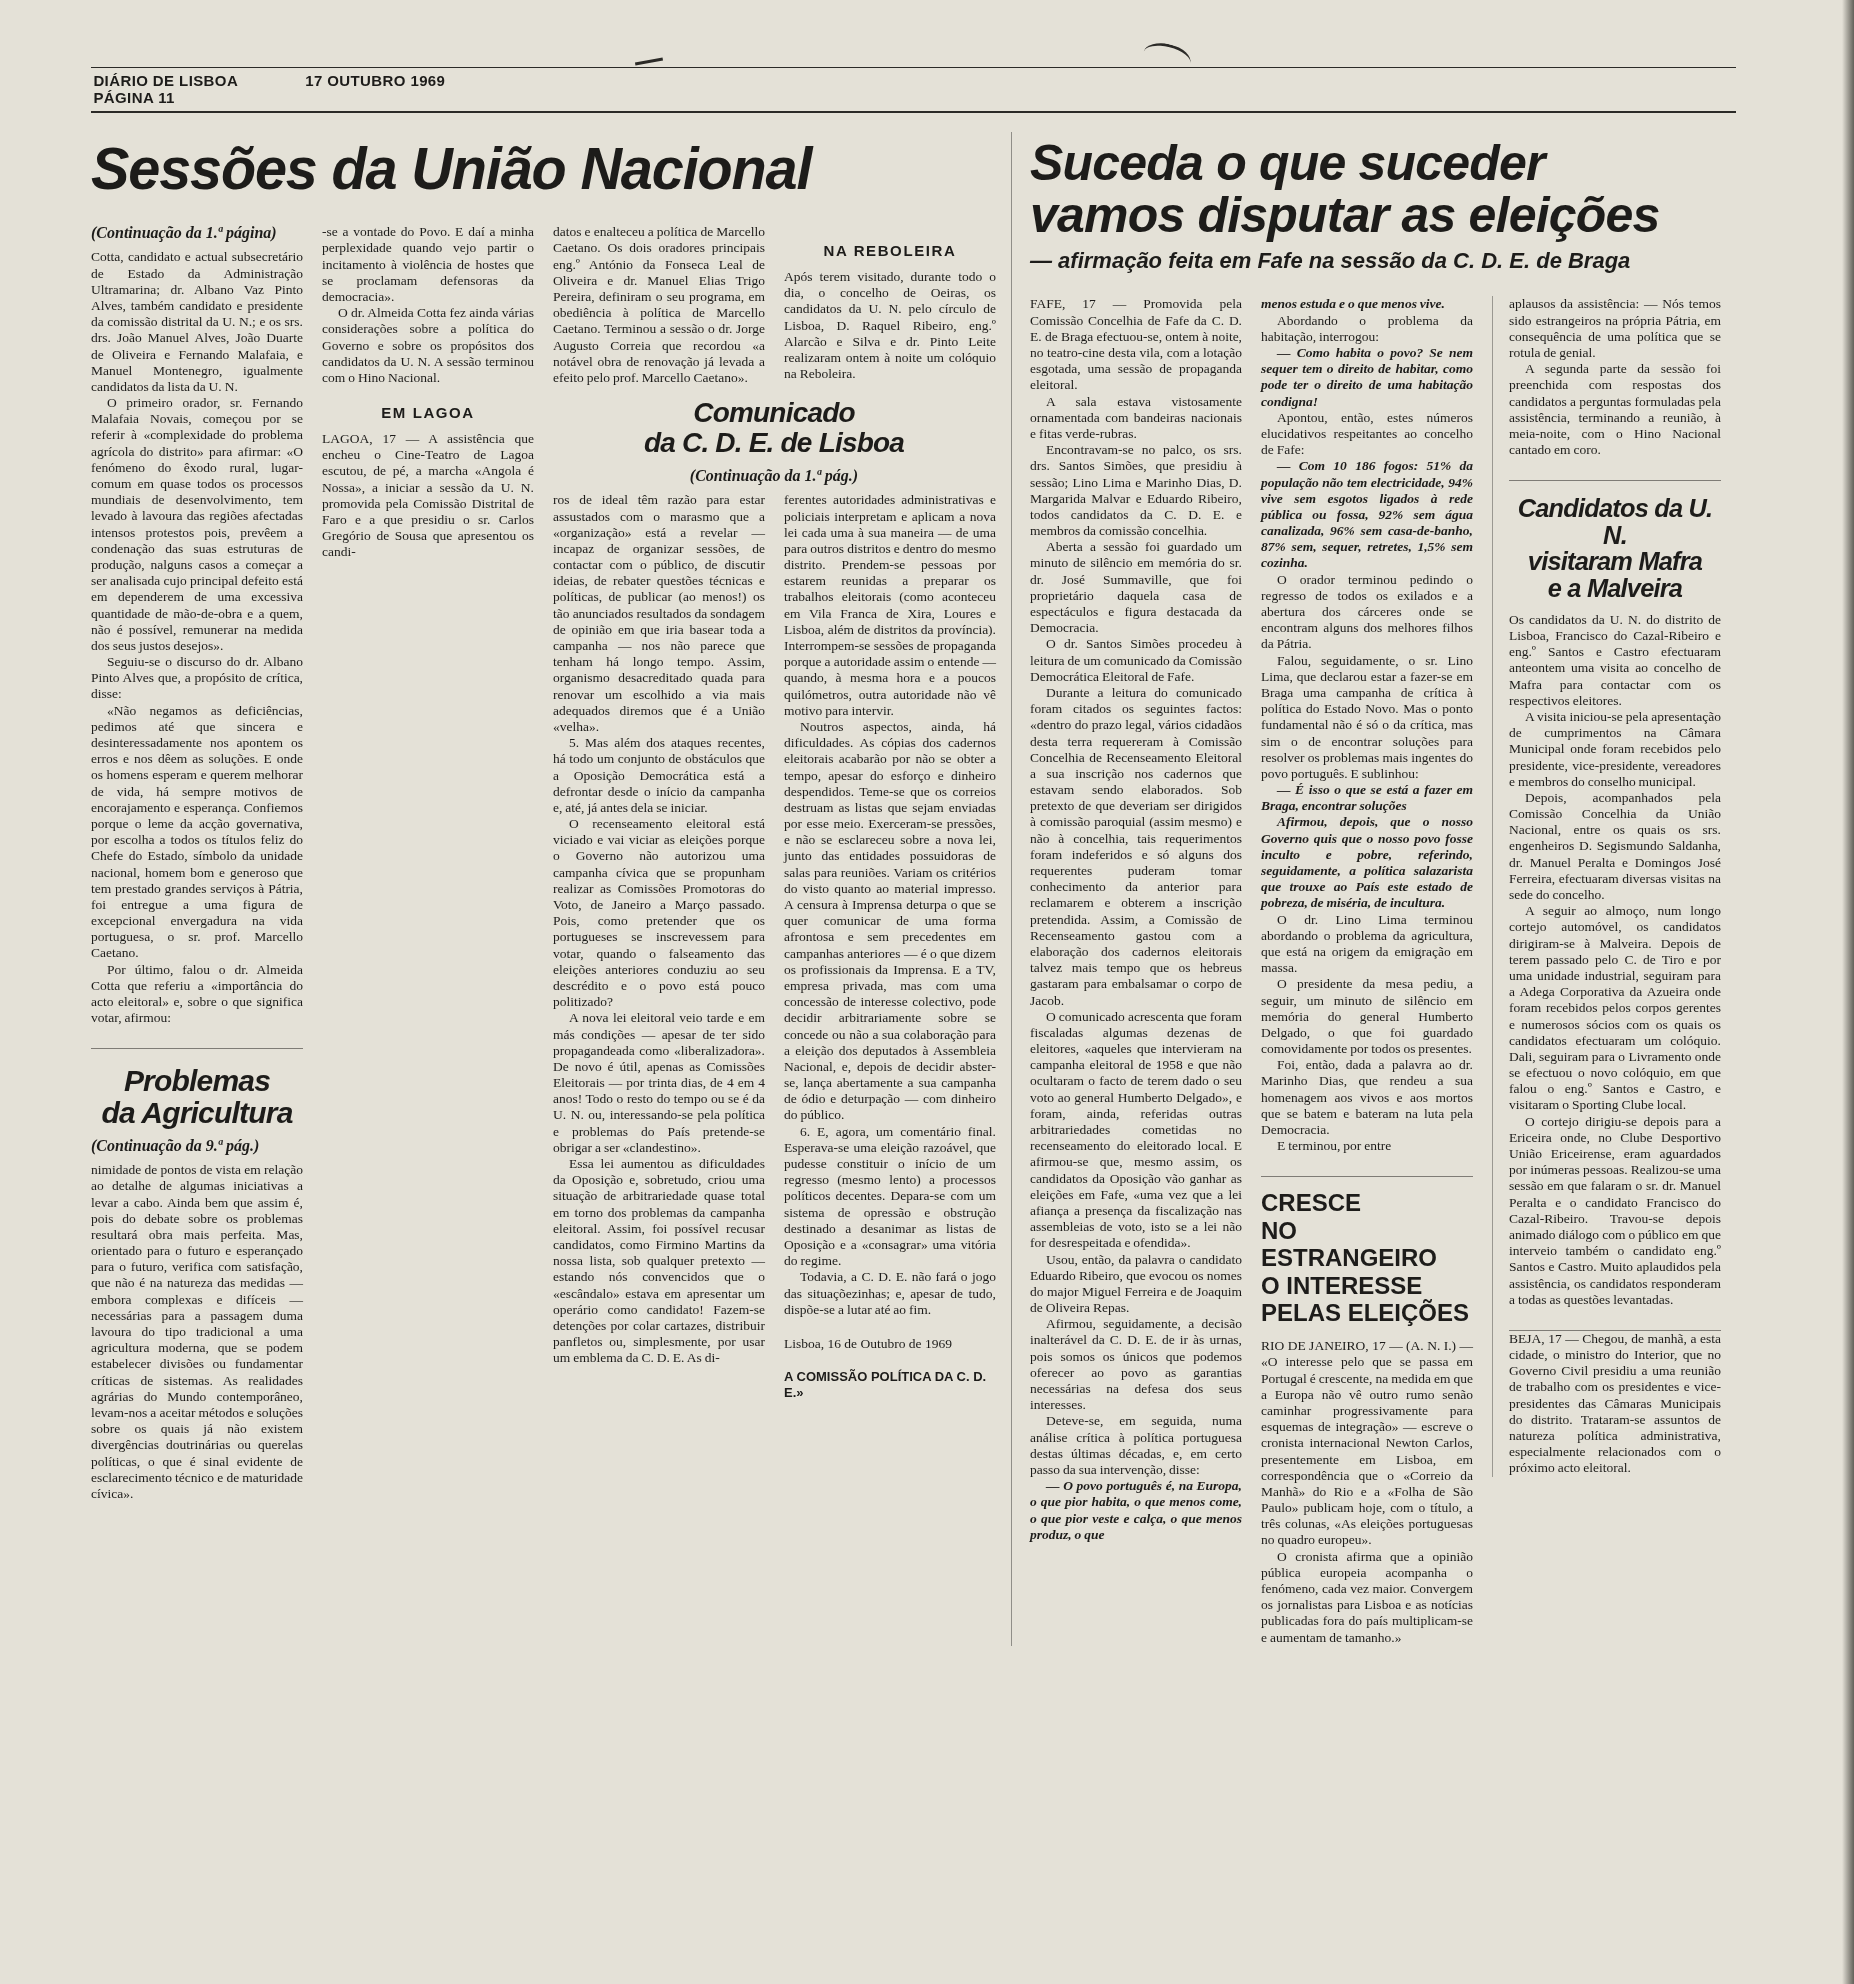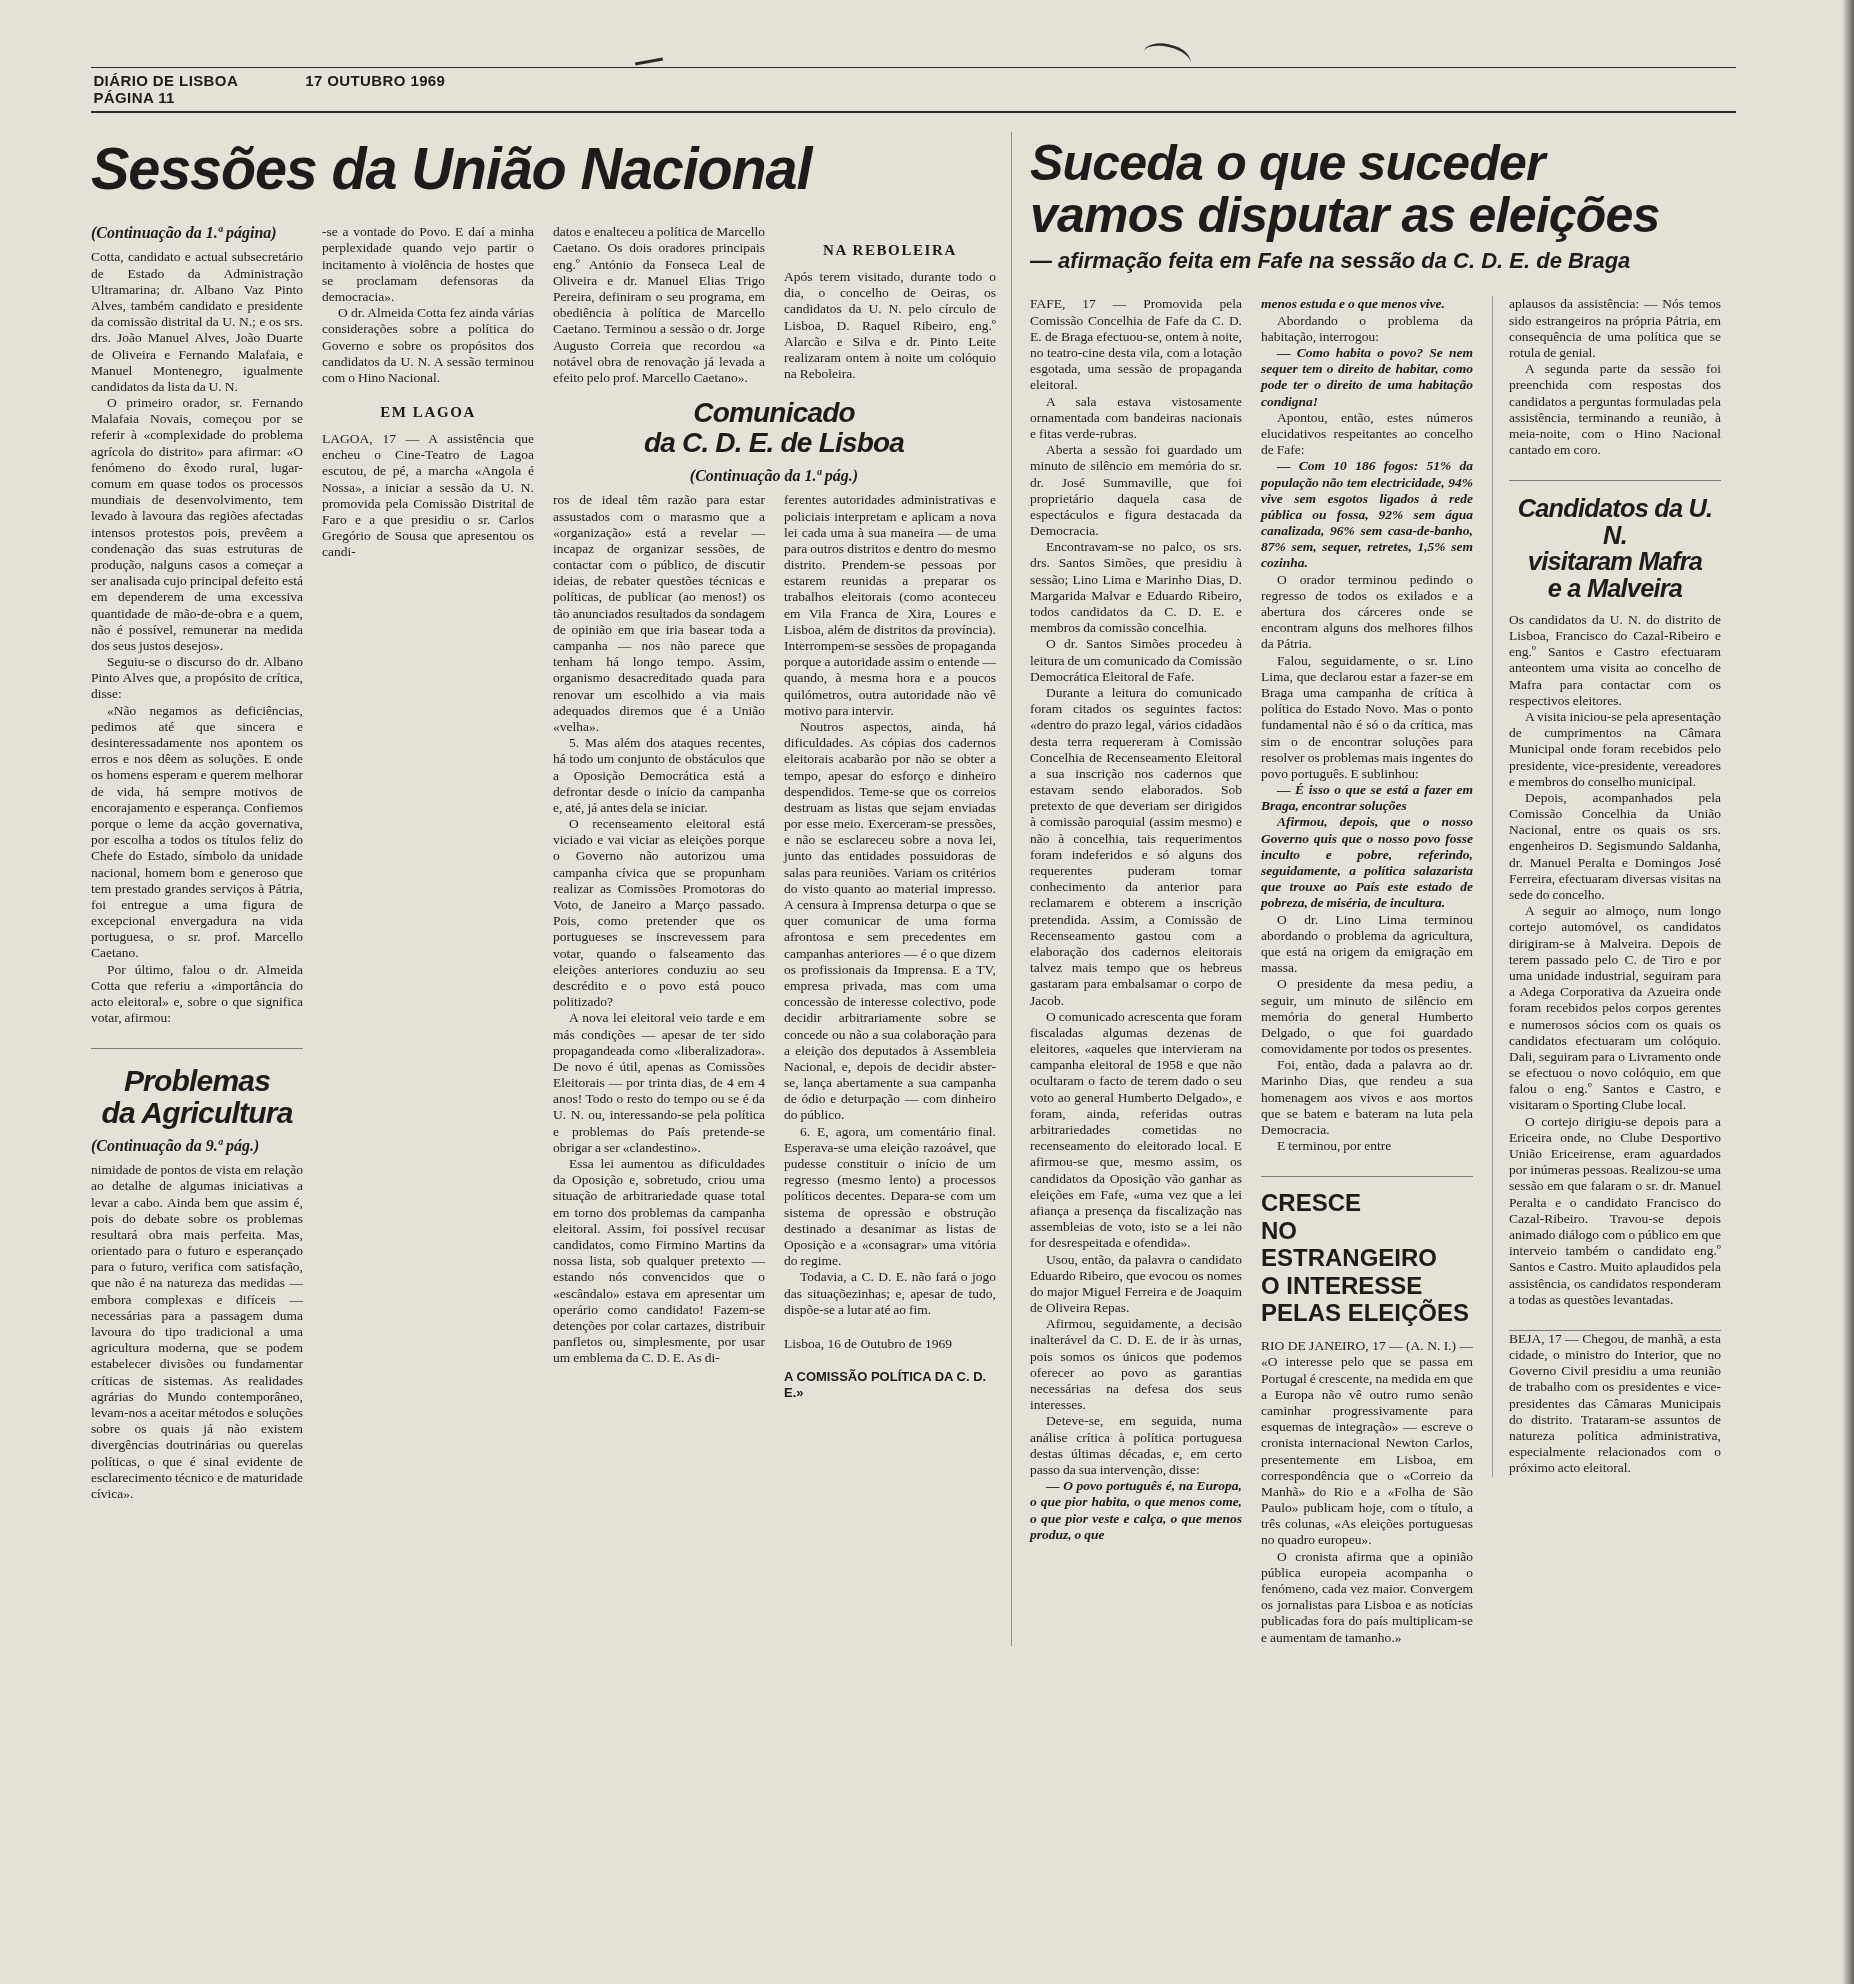--- a/index.html
+++ b/index.html
@@ -86,21 +86,21 @@
     hyphens:auto;-webkit-hyphens:auto;word-spacing:-0.4px;
     text-indent:16px;
   }
   .seg .para:first-child{text-indent:0;}
   .para.em{font-style:italic;font-weight:bold;}
   .cont-note{
     font-size:16px;font-style:italic;font-weight:bold;margin:0 0 7.1px 0;
   }
   .cont-center{text-align:center;}
   .subhead{
-    font-family:Liberation Serif, serif;font-weight:bold;
+    font-family:Liberation Sans, sans-serif;font-weight:bold;
     font-size:15px;letter-spacing:1.6px;text-align:center;margin:17.5px 0 10.3px 0;
   }
   .sig{margin-top:18px;font-size:13.5px;line-height:1.25;}
   .sig-org{margin-top:16px;font-family:"Liberation Sans", sans-serif;font-size:13px;font-weight:bold;}
   .tophalf{margin-bottom:3.2px;}
 </style>
 </head>
 <body>
 
 <div class="page">
@@ -211,22 +211,22 @@
             <span class="hl-line">vamos disputar as eleições</span>
           </div>
         <div class="suceda-subtitle">— afirmação feita em Fafe na sessão da C. D. E. de Braga</div>
 
         <div class="cols">
 
           <div class="col">
             <div class="seg">
                 <p class="para">FAFE, 17 — Promovida pela Comissão Concelhia de Fafe da C. D. E. de Braga efectuou-se, ontem à noite, no teatro-cine desta vila, com a lotação esgotada, uma sessão de propaganda eleitoral.</p>
                 <p class="para">A sala estava vistosamente ornamentada com bandeiras nacionais e fitas verde-rubras.</p>
+                <p class="para">Encontravam-se no palco, os srs. drs. Santos Simões, que presidiu à sessão; Lino Lima e Marinho Dias, D. Margarida Malvar e Eduardo Ribeiro, todos candidatos da C. D. E. e membros da comissão concelhia.</p>
                 <p class="para">Aberta a sessão foi guardado um minuto de silêncio em memória do sr. dr. José Summaville, que foi proprietário daquela casa de espectáculos e figura destacada da Democracia.</p>
-                <p class="para">Encontravam-se no palco, os srs. drs. Santos Simões, que presidiu à sessão; Lino Lima e Marinho Dias, D. Margarida Malvar e Eduardo Ribeiro, todos candidatos da C. D. E. e membros da comissão concelhia.</p>
                 <p class="para">O dr. Santos Simões procedeu à leitura de um comunicado da Comissão Democrática Eleitoral de Fafe.</p>
                 <p class="para">Durante a leitura do comunicado foram citados os seguintes factos: «dentro do prazo legal, vários cidadãos desta terra requereram à Comissão Concelhia de Recenseamento Eleitoral a sua inscrição nos cadernos que estavam sendo elaborados. Sob pretexto de que deveriam ser dirigidos à comissão paroquial (assim mesmo) e não à concelhia, tais requerimentos foram indeferidos e só alguns dos requerentes puderam tomar conhecimento da anterior para reclamarem e obterem a inscrição pretendida. Assim, a Comissão de Recenseamento gastou com a elaboração dos cadernos eleitorais talvez mais tempo que os hebreus gastaram para embalsamar o corpo de Jacob.</p>
                 <p class="para">O comunicado acrescenta que foram fiscaladas algumas dezenas de eleitores, «aqueles que intervieram na campanha eleitoral de 1958 e que não ocultaram o facto de terem dado o seu voto ao general Humberto Delgado», e foram, ainda, referidas outras arbitrariedades cometidas no recenseamento do eleitorado local. E afirmou-se que, mesmo assim, os candidatos da Oposição vão ganhar as eleições em Fafe, «uma vez que a lei afiança a presença da fiscalização nas assembleias de voto, isto se a lei não for desrespeitada e ofendida».</p>
                 <p class="para">Usou, então, da palavra o candidato Eduardo Ribeiro, que evocou os nomes do major Miguel Ferreira e de Joaquim de Oliveira Repas.</p>
                 <p class="para">Afirmou, seguidamente, a decisão inalterável da C. D. E. de ir às urnas, pois somos os únicos que podemos oferecer ao povo as garantias necessárias na defesa dos seus interesses.</p>
                 <p class="para">Deteve-se, em seguida, numa análise crítica à política portuguesa destas últimas décadas, e, em certo passo da sua intervenção, disse:</p>
                 <p class="para em">— O povo português é, na Europa, o que pior habita, o que menos come, o que pior veste e calça, o que menos produz, o que</p>
               </div>
           </div>
 

